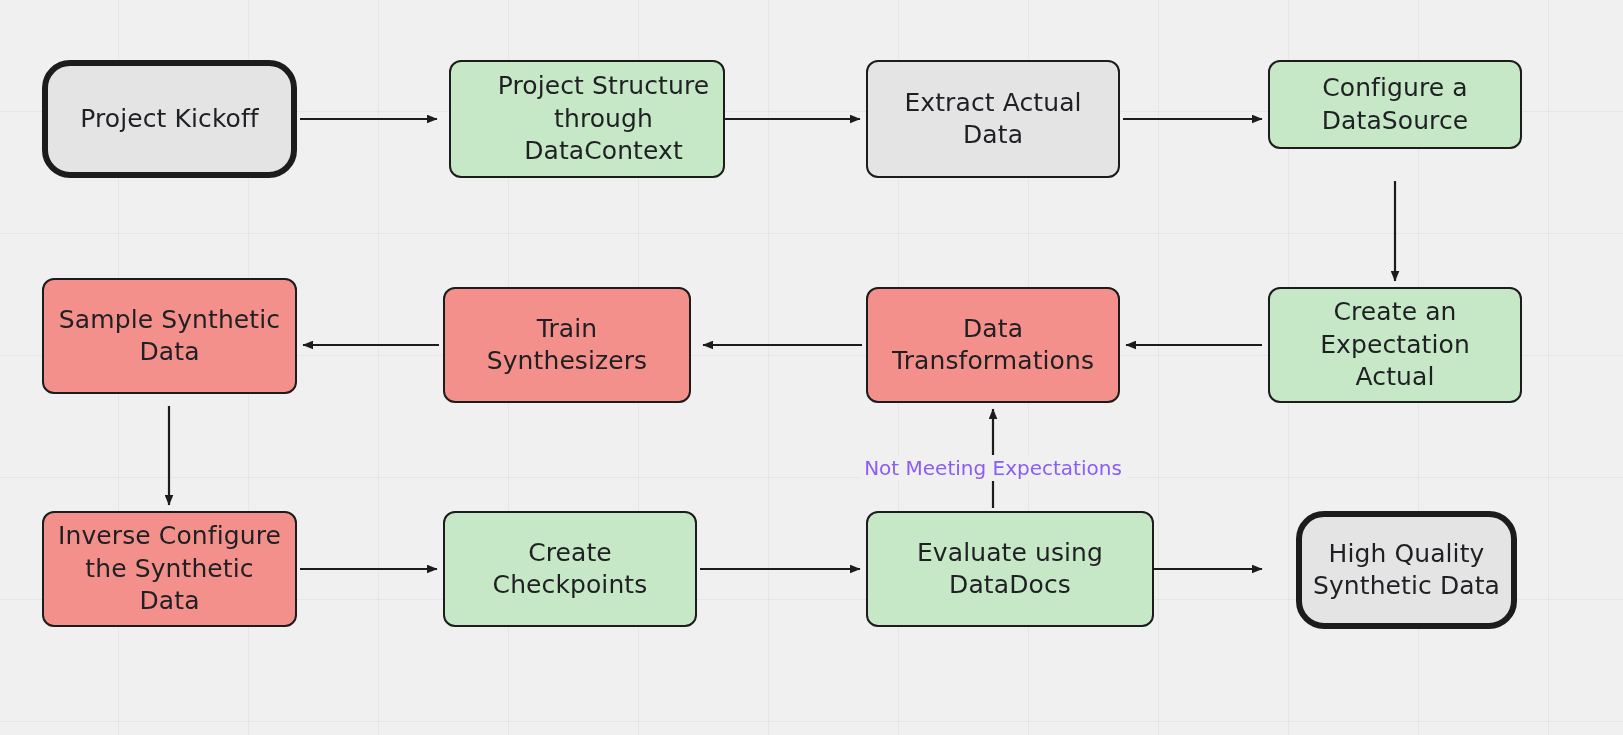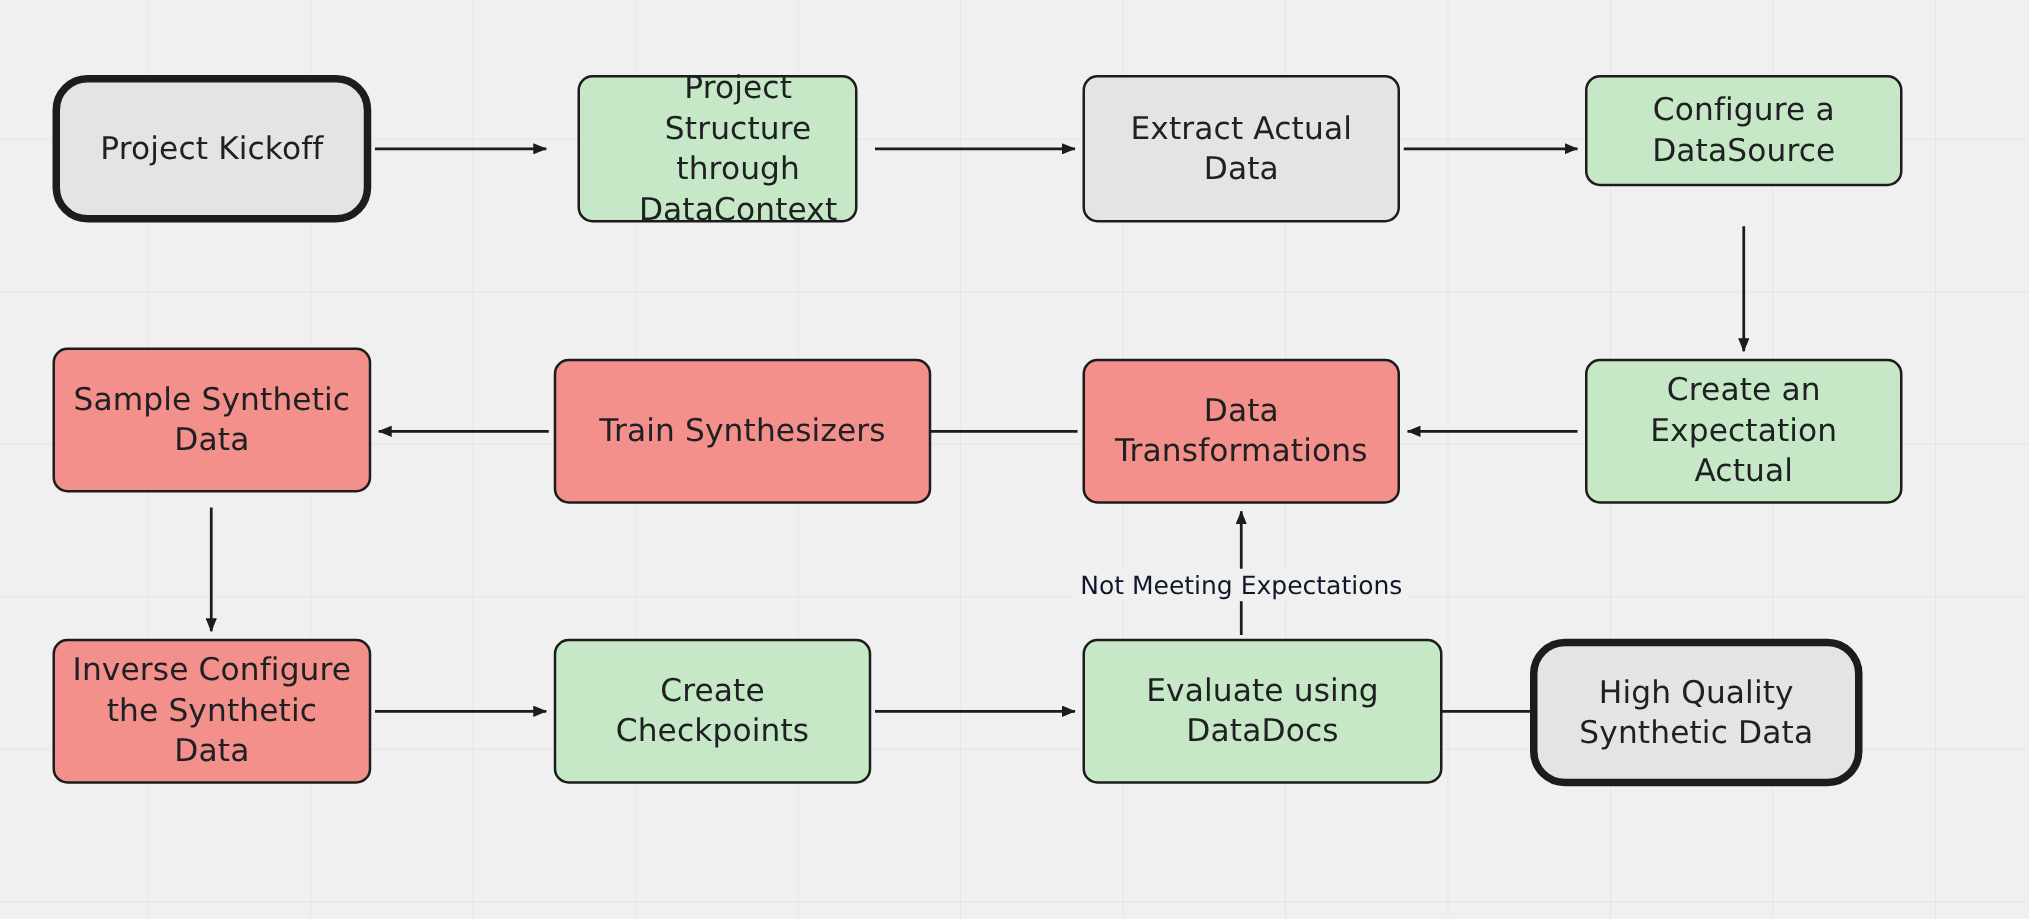--- a/index.html
+++ b/index.html
@@ -49,21 +49,21 @@
     border-width: 6px;
     border-radius: 28px;
   }
   .fill-grey  { background: #e4e4e4; }
   .fill-green { background: #c7e8c6; }
   .fill-red   { background: #f3908b; }
 
   .edge-label {
     position: absolute;
     font-size: 20px;
-    color: #0f172a;
+    color: #8b5cf6;
     white-space: nowrap;
     background: #f0f0f0;
     padding: 1px 5px;
     z-index: 3;
   }
 </style>
 </head>
 <body>
 
 <div id="canvas">
@@ -84,27 +84,27 @@
       <line x1="439" y1="345" x2="303" y2="345"></line>
       <line x1="169" y1="406" x2="169" y2="505"></line>
       <line x1="300" y1="569" x2="437" y2="569"></line>
       <line x1="700" y1="569" x2="860" y2="569"></line>
       <line x1="1123" y1="569" x2="1262" y2="569"></line>
       <line x1="993" y1="508" x2="993" y2="409"></line>
     </g>
   </svg>
 
   <div class="node fill-grey thick" style="left: 42px; top: 60px; width: 255px; height: 118px;">Project Kickoff</div>
-  <div class="node fill-green" style="left: 462px; top: 60px; width: 224px; height: 118px; padding-left: 43px;">Project Structure through DataContext</div>
+  <div class="node fill-green" style="left: 449px; top: 60px; width: 276px; height: 118px; padding-left: 43px;">Project Structure through DataContext</div>
   <div class="node fill-grey" style="left: 866px; top: 60px; width: 254px; height: 118px;">Extract Actual Data</div>
   <div class="node fill-green" style="left: 1268px; top: 60px; width: 254px; height: 89px;">Configure a DataSource</div>
   <div class="node fill-green" style="left: 1268px; top: 287px; width: 254px; height: 116px;">Create an Expectation Actual</div>
   <div class="node fill-red" style="left: 866px; top: 287px; width: 254px; height: 116px;">Data Transformations</div>
-  <div class="node fill-red" style="left: 443px; top: 287px; width: 302px; height: 116px;">Train Synthesizers</div>
+  <div class="node fill-red" style="left: 443px; top: 287px; width: 248px; height: 116px;">Train Synthesizers</div>
   <div class="node fill-red" style="left: 42px; top: 278px; width: 255px; height: 116px;">Sample Synthetic Data</div>
   <div class="node fill-red" style="left: 42px; top: 511px; width: 255px; height: 116px;">Inverse Configure the Synthetic Data</div>
   <div class="node fill-green" style="left: 443px; top: 511px; width: 254px; height: 116px;">Create Checkpoints</div>
   <div class="node fill-green" style="left: 866px; top: 511px; width: 288px; height: 116px;">Evaluate using DataDocs</div>
-  <div class="node fill-grey thick" style="left: 1224px; top: 511px; width: 266px; height: 118px;">High Quality Synthetic Data</div>
+  <div class="node fill-grey thick" style="left: 1296px; top: 511px; width: 221px; height: 118px;">High Quality Synthetic Data</div>
 
   <div class="edge-label" style="left: 993px; top: 468px; transform: translate(-50%, -50%);">Not Meeting Expectations</div>
 
 </div>
 
 </body></html>

